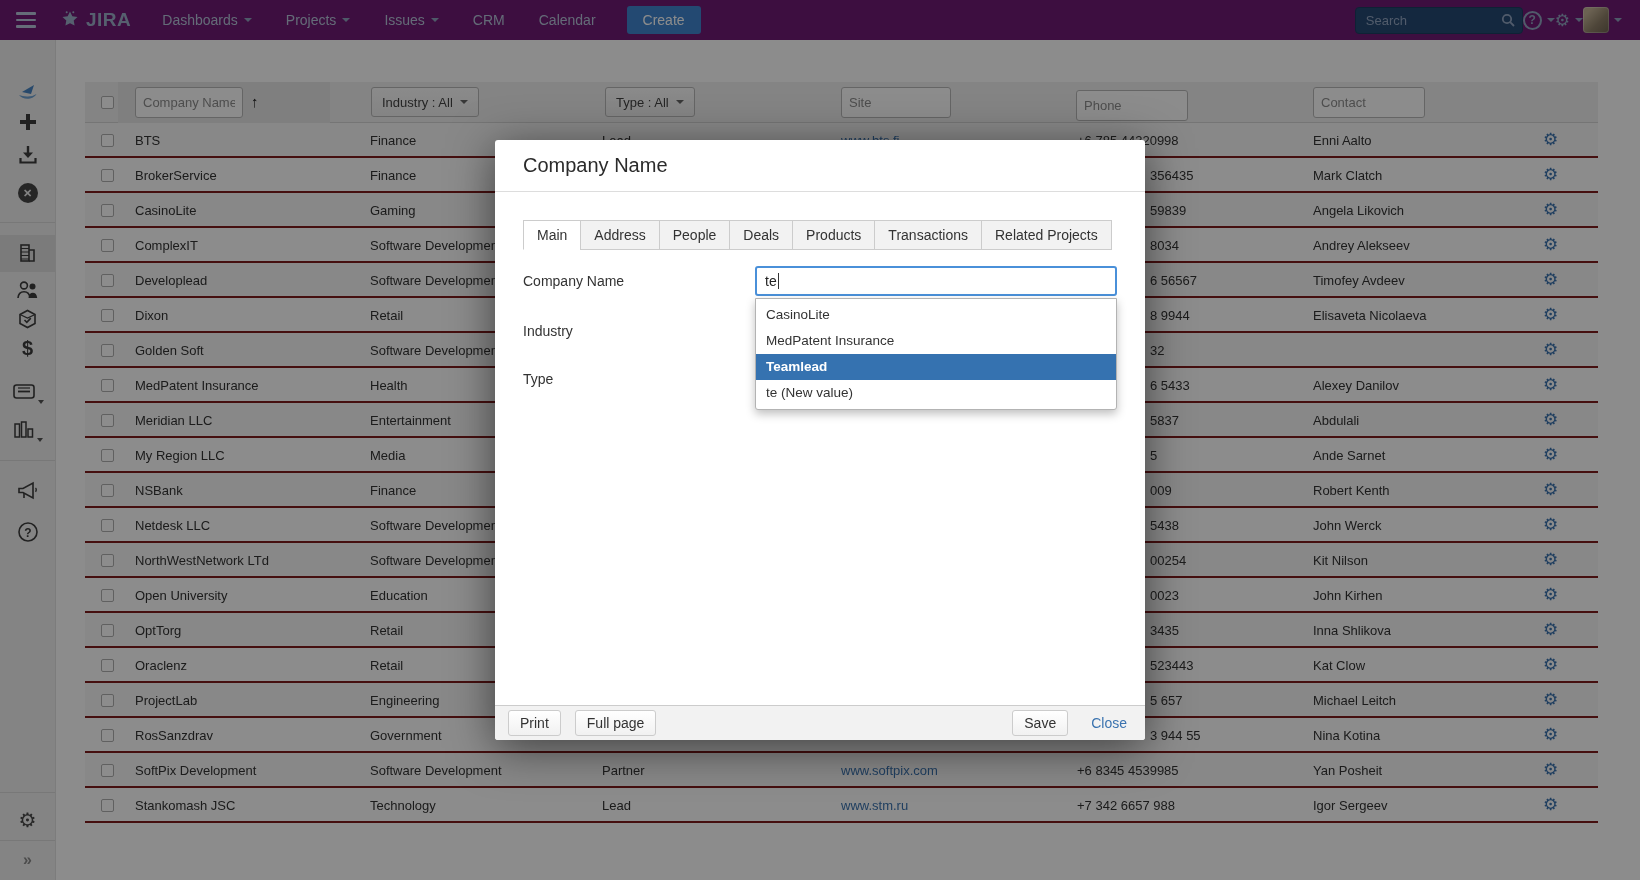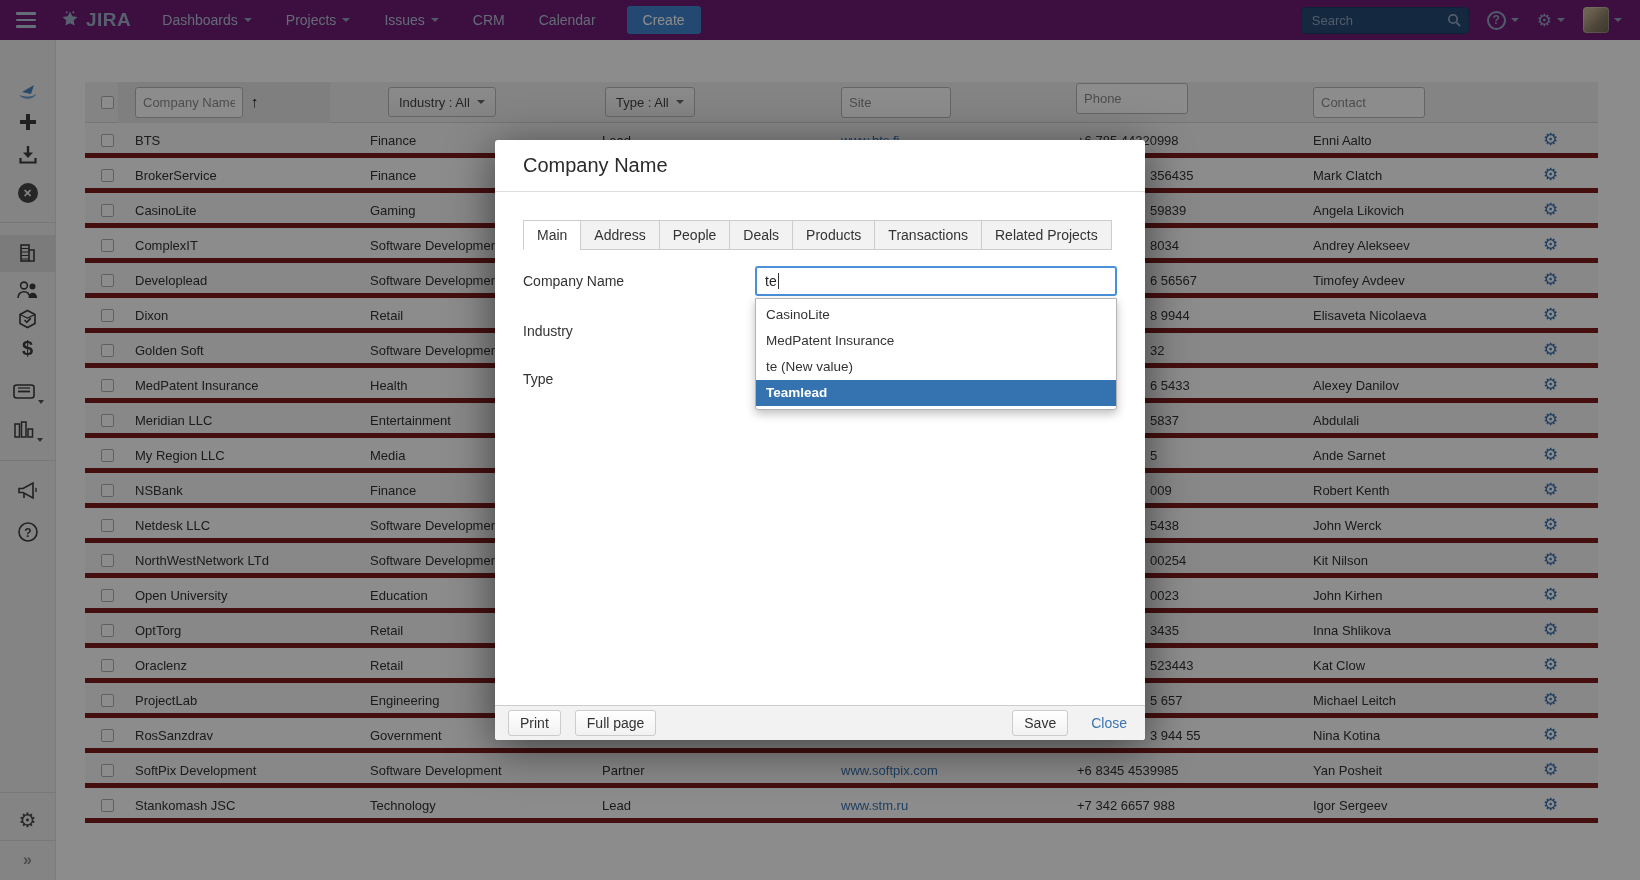--- a/index.html
+++ b/index.html
@@ -9,21 +9,21 @@
 
 .topbar { position:absolute; top:0; left:0; right:0; height:40px; background:#701a75; display:flex; align-items:center; z-index:1; }
 .hamburger { margin-left:16px; width:20px; display:flex; flex-direction:column; gap:4px; cursor:pointer; }
 .hamburger i { display:block; height:2.5px; background:#b8c7dd; border-radius:1px; }
 .brand { display:flex; align-items:center; gap:6px; margin-left:24px; color:#9db0ca; font-weight:bold; font-size:19px; letter-spacing:.5px; }
 .brand svg { display:block; }
 .nav-menu { display:flex; align-items:center; margin-left:14px; }
 .nav-item { display:flex; align-items:center; gap:6px; padding:0 17px; height:40px; color:#b6c4da; font-size:14px; cursor:pointer; }
 .caret { width:0; height:0; border-left:4px solid transparent; border-right:4px solid transparent; border-top:4px solid #8fa3bf; }
 .create-btn { margin-left:14px; background:#4186d0; color:#fff; font-size:14px; border:none; border-radius:3px; padding:6px 16px; cursor:pointer; }
-.nav-right { margin-left:auto; display:flex; gap:18px; padding-right:18px; }
+.nav-right { margin-left:auto; display:flex; padding-right:18px; }
 .searchbox { position:relative; }
 .searchbox input { width:168px; height:27px; background:#264973; border:1px solid #1d3c61; border-radius:4px; color:#c6d3e4; font-size:13px; padding:0 28px 0 10px; outline:none; }
 .searchbox input::placeholder { color:#93a7c3; }
 .search-ic { position:absolute; right:8px; top:6px; }
 .nav-ic-group { display:flex; align-items:center; gap:5px; cursor:pointer; }
 .circle-q { width:19px; height:19px; border:2px solid #93a7c3; border-radius:50%; color:#93a7c3; font-size:12px; font-weight:bold; display:flex; align-items:center; justify-content:center; }
 .nav-gear { font-size:17px; color:#93a7c3; line-height:1; }
 .avatar { width:26px; height:26px; border-radius:4px; background:linear-gradient(135deg,#c3b296 20%,#8f8069 60%,#6e6250); box-shadow:inset 0 0 0 1px rgba(255,255,255,.25); }
 
 
@@ -41,21 +41,21 @@
 .tablewrap { position:absolute; left:85px; top:82px; width:1513px; z-index:1; }
 .filter-row { position:relative; height:41px; background:#f1f1f1; border-bottom:1px solid #d6d6d6; }
 .sort-shade { position:absolute; left:33px; top:0; width:212px; height:41px; background:#e7e7e7; }
 .f-abs { position:absolute; }
 .f-input { background:#fff; border:1px solid #b9b9b9; border-radius:3px; height:31px; font-size:13px; color:#555; padding:0 7px; outline:none; }
 .f-input::placeholder { color:#8d8d8d; }
 .f-btn { background:linear-gradient(#fcfcfc,#f0f0f0); border:1px solid #b9b9b9; border-radius:3px; height:30px; font-size:13px; color:#444; display:flex; align-items:center; gap:7px; padding:0 10px; cursor:pointer; }
 .sort-arrow { font-size:15px; font-weight:bold; color:#222; }
 .checkbox { display:inline-block; width:13px; height:13px; background:#fff; border:1px solid #b0b0b0; border-radius:2px; cursor:pointer; }
 
-.trow { position:relative; height:35px; border-bottom:5px solid #7f1d1d; font-size:13px; color:#333; background:#fff; cursor:pointer; }
+.trow { position:relative; height:35px; border-bottom:2px solid #7f1d1d; font-size:13px; color:#333; background:#fff; cursor:pointer; }
 .trow:nth-child(odd) { background:#f7f7f7; }
 .trow span.cell { position:absolute; top:10px; white-space:nowrap; }
 .c-check { position:absolute; left:16px; top:11px; }
 .c-name { left:50px; }
 .c-ind  { left:285px; }
 .c-type { left:517px; }
 .c-site { left:756px; color:#3b73af; }
 .c-phone { left:992px; }
 .c-phone.partial { padding-left:73px; }
 .c-contact { left:1228px; }
@@ -239,30 +239,30 @@
     <span class="sb-chev">»</span>
   </div>
 </aside>
 
 <div class="tablewrap">
   <div class="filter-row">
     <div class="sort-shade"></div>
     <span class="checkbox f-abs" style="left:16px; top:14px;"></span>
     <input class="f-input f-abs" style="left: 50px; top: 5px; width: 108px;" placeholder="Company Name">
     <span class="sort-arrow f-abs" style="left:166px; top:11px;">↑</span>
-    <div class="f-btn f-abs" style="left:303px; top:5px;">
+    <div class="f-btn f-abs" style="left:286px; top:5px;">
       <span>Industry : All</span>
       <span class="caret" style="border-top-color:#666;"></span>
     </div>
     <div class="f-btn f-abs" style="left:520px; top:5px;">
       <span>Type : All</span>
       <span class="caret" style="border-top-color:#666;"></span>
     </div>
     <input class="f-input f-abs" style="left: 756px; top: 5px; width: 110px;" placeholder="Site">
-    <input class="f-input f-abs" style="left: 991px; top: 1px; width: 112px;" placeholder="Phone">
+    <input class="f-input f-abs" style="left: 991px; top: 8px; width: 112px;" placeholder="Phone">
     <input class="f-input f-abs" style="left: 1228px; top: 5px; width: 112px;" placeholder="Contact">
   </div>
   <div id="rows">
       <div class="trow">
         <span class="checkbox c-check"></span>
         <span class="cell c-name">BTS</span>
         <span class="cell c-ind">Finance</span>
         <span class="cell c-type">Lead</span>
         <span class="cell c-site">www.bts.fi</span>
         <span class="cell c-phone">+6 785 44320998</span>
@@ -445,22 +445,22 @@
     </div>
 
   <span class="flabel" style="top:133px;">Company Name</span>
   <div class="cn-input">
     <span>te</span>
       <span class="caret-line"></span>
   </div>
   <div class="sugg" id="sugg-list">
       <div class="opt">CasinoLite</div>
       <div class="opt">MedPatent Insurance</div>
+      <div class="opt sel">Teamlead</div>
       <div class="opt">te (New value)</div>
-      <div class="opt sel">Teamlead</div>
     </div>
 
   <span class="flabel" style="top:183px;">Industry</span>
   <span class="flabel" style="top:231px;">Type</span>
 
   <div class="mfooter">
     <button class="mbtn">Print</button>
     <button class="mbtn">Full page</button>
     <button class="mbtn save">Save</button>
     <a class="close-link">Close</a>

